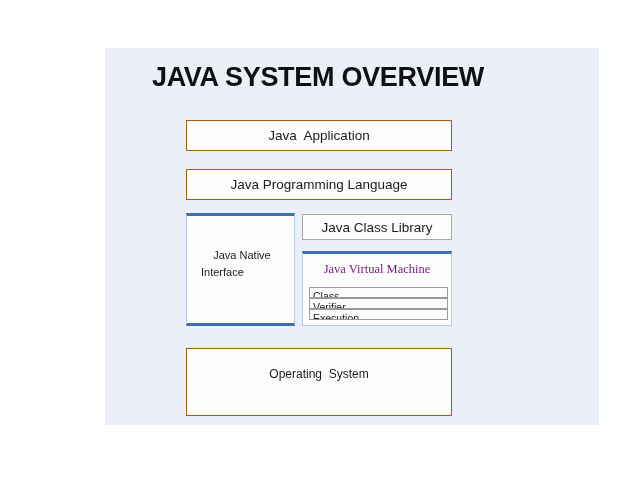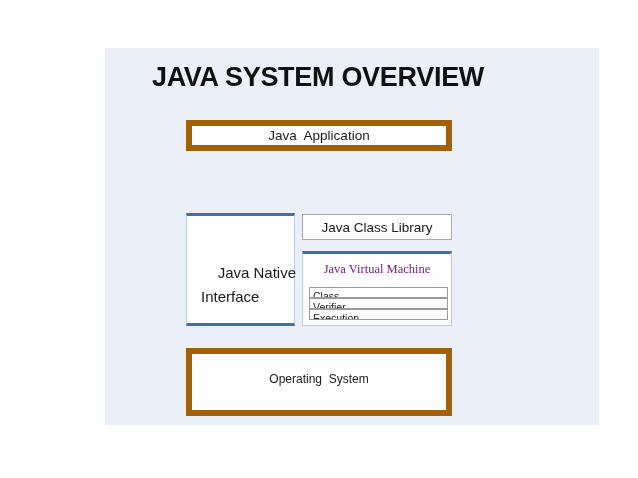--- a/index.html
+++ b/index.html
@@ -37,21 +37,21 @@
     color: #101010;
     font-family: "Liberation Sans", sans-serif;
     white-space: pre;
   }
 
   
   .box {
     position: absolute;
     background: #fdfdfd;
     box-sizing: border-box;
-    border: 6px solid #a16207;
+    border: 1px solid #a16207;
     color: #1b1b1b;
     font-size: 13.5px;
     font-family: "Liberation Sans", sans-serif;
     white-space: pre;
   }
   .box-center {
     display: flex;
     align-items: center;
     justify-content: center;
   }
@@ -72,23 +72,23 @@
 
   
   #box-java-native-interface {
     left: 81px;
     top: 165px;
     width: 109px;
     height: 113px;
     border: 1px solid #b9cbe4;
     border-top: 3px solid #3f6fb0;
     border-bottom: 3px solid #3f6fb0;
-    padding: 22px 0 0 14px;
+    padding: 14px 0 0 14px;
     line-height: 1.55;
-    font-size: 15px;
+    font-size: 11px;
   }
 
   
   #box-java-class-library {
     left: 197px;
     top: 166px;
     width: 150px;
     height: 26px;
     border: 1px solid #a9a9a9;
   }
@@ -157,20 +157,23 @@
 <body>
 
 <div id="slide-panel">
 
   <div id="diagram-title">JAVA SYSTEM OVERVIEW</div>
 
   <div class="box box-center" id="box-java-application">
     <span>Java  Application</span>
   </div>
 
+  <div class="box box-center" id="box-java-programming-language">
+    <span>Java Programming Language</span>
+  </div>
 
   <div class="box" id="box-java-native-interface">
     <span>Java Native
 Interface</span>
   </div>
 
   <div class="box box-center" id="box-java-class-library">
     <span>Java Class Library</span>
   </div>
 

